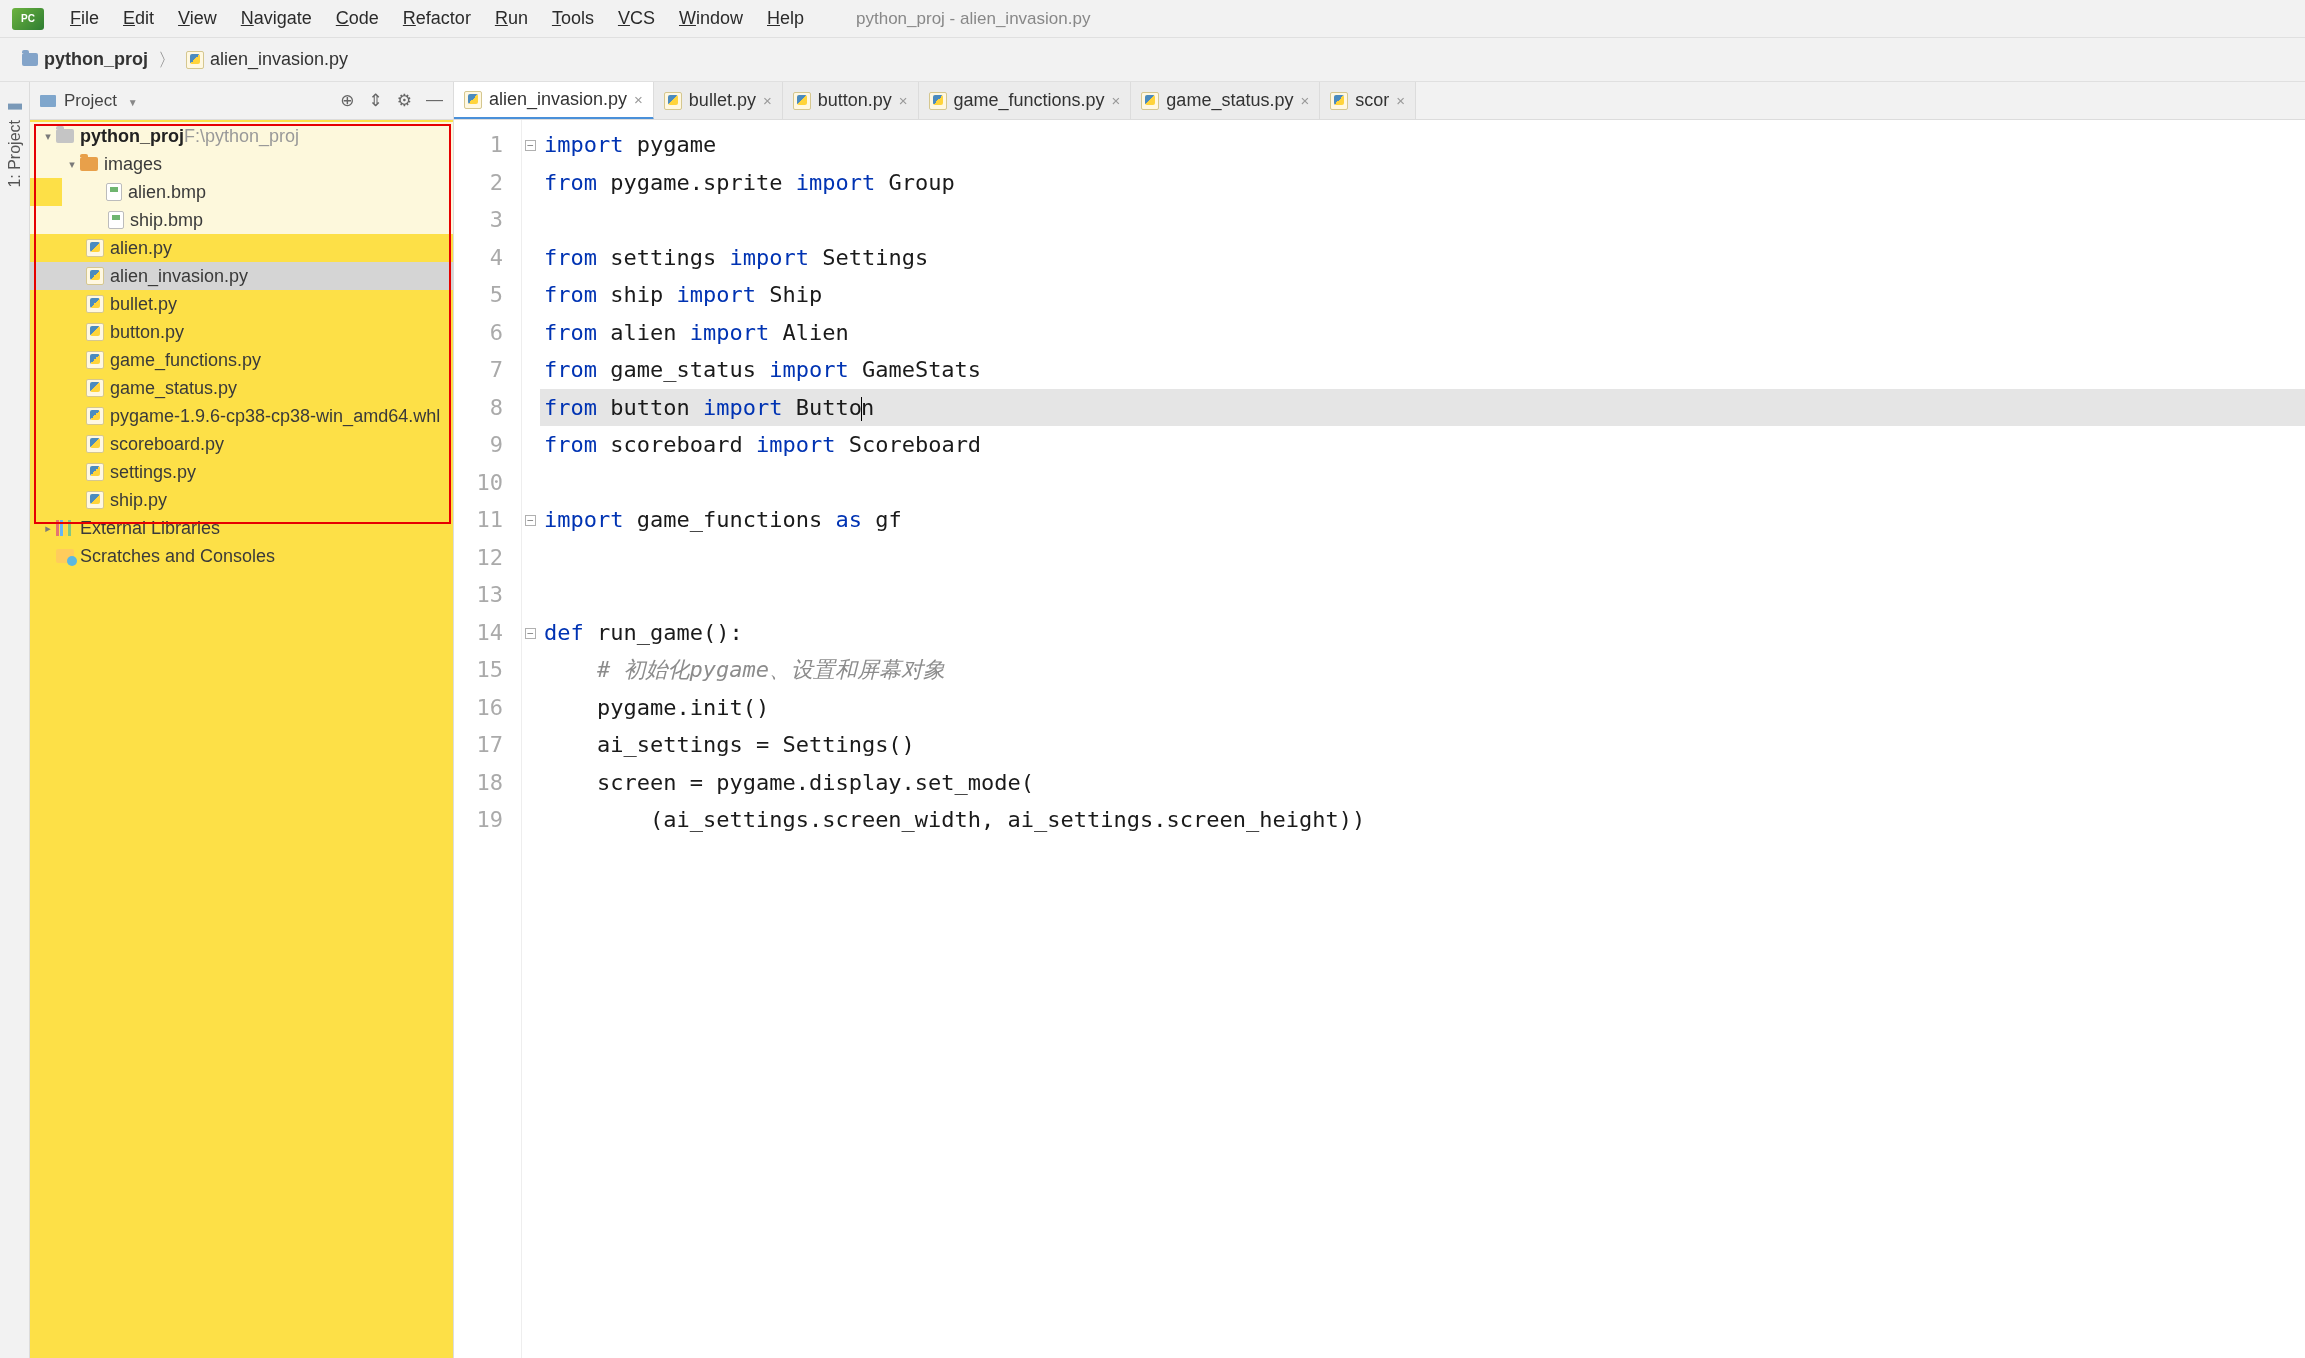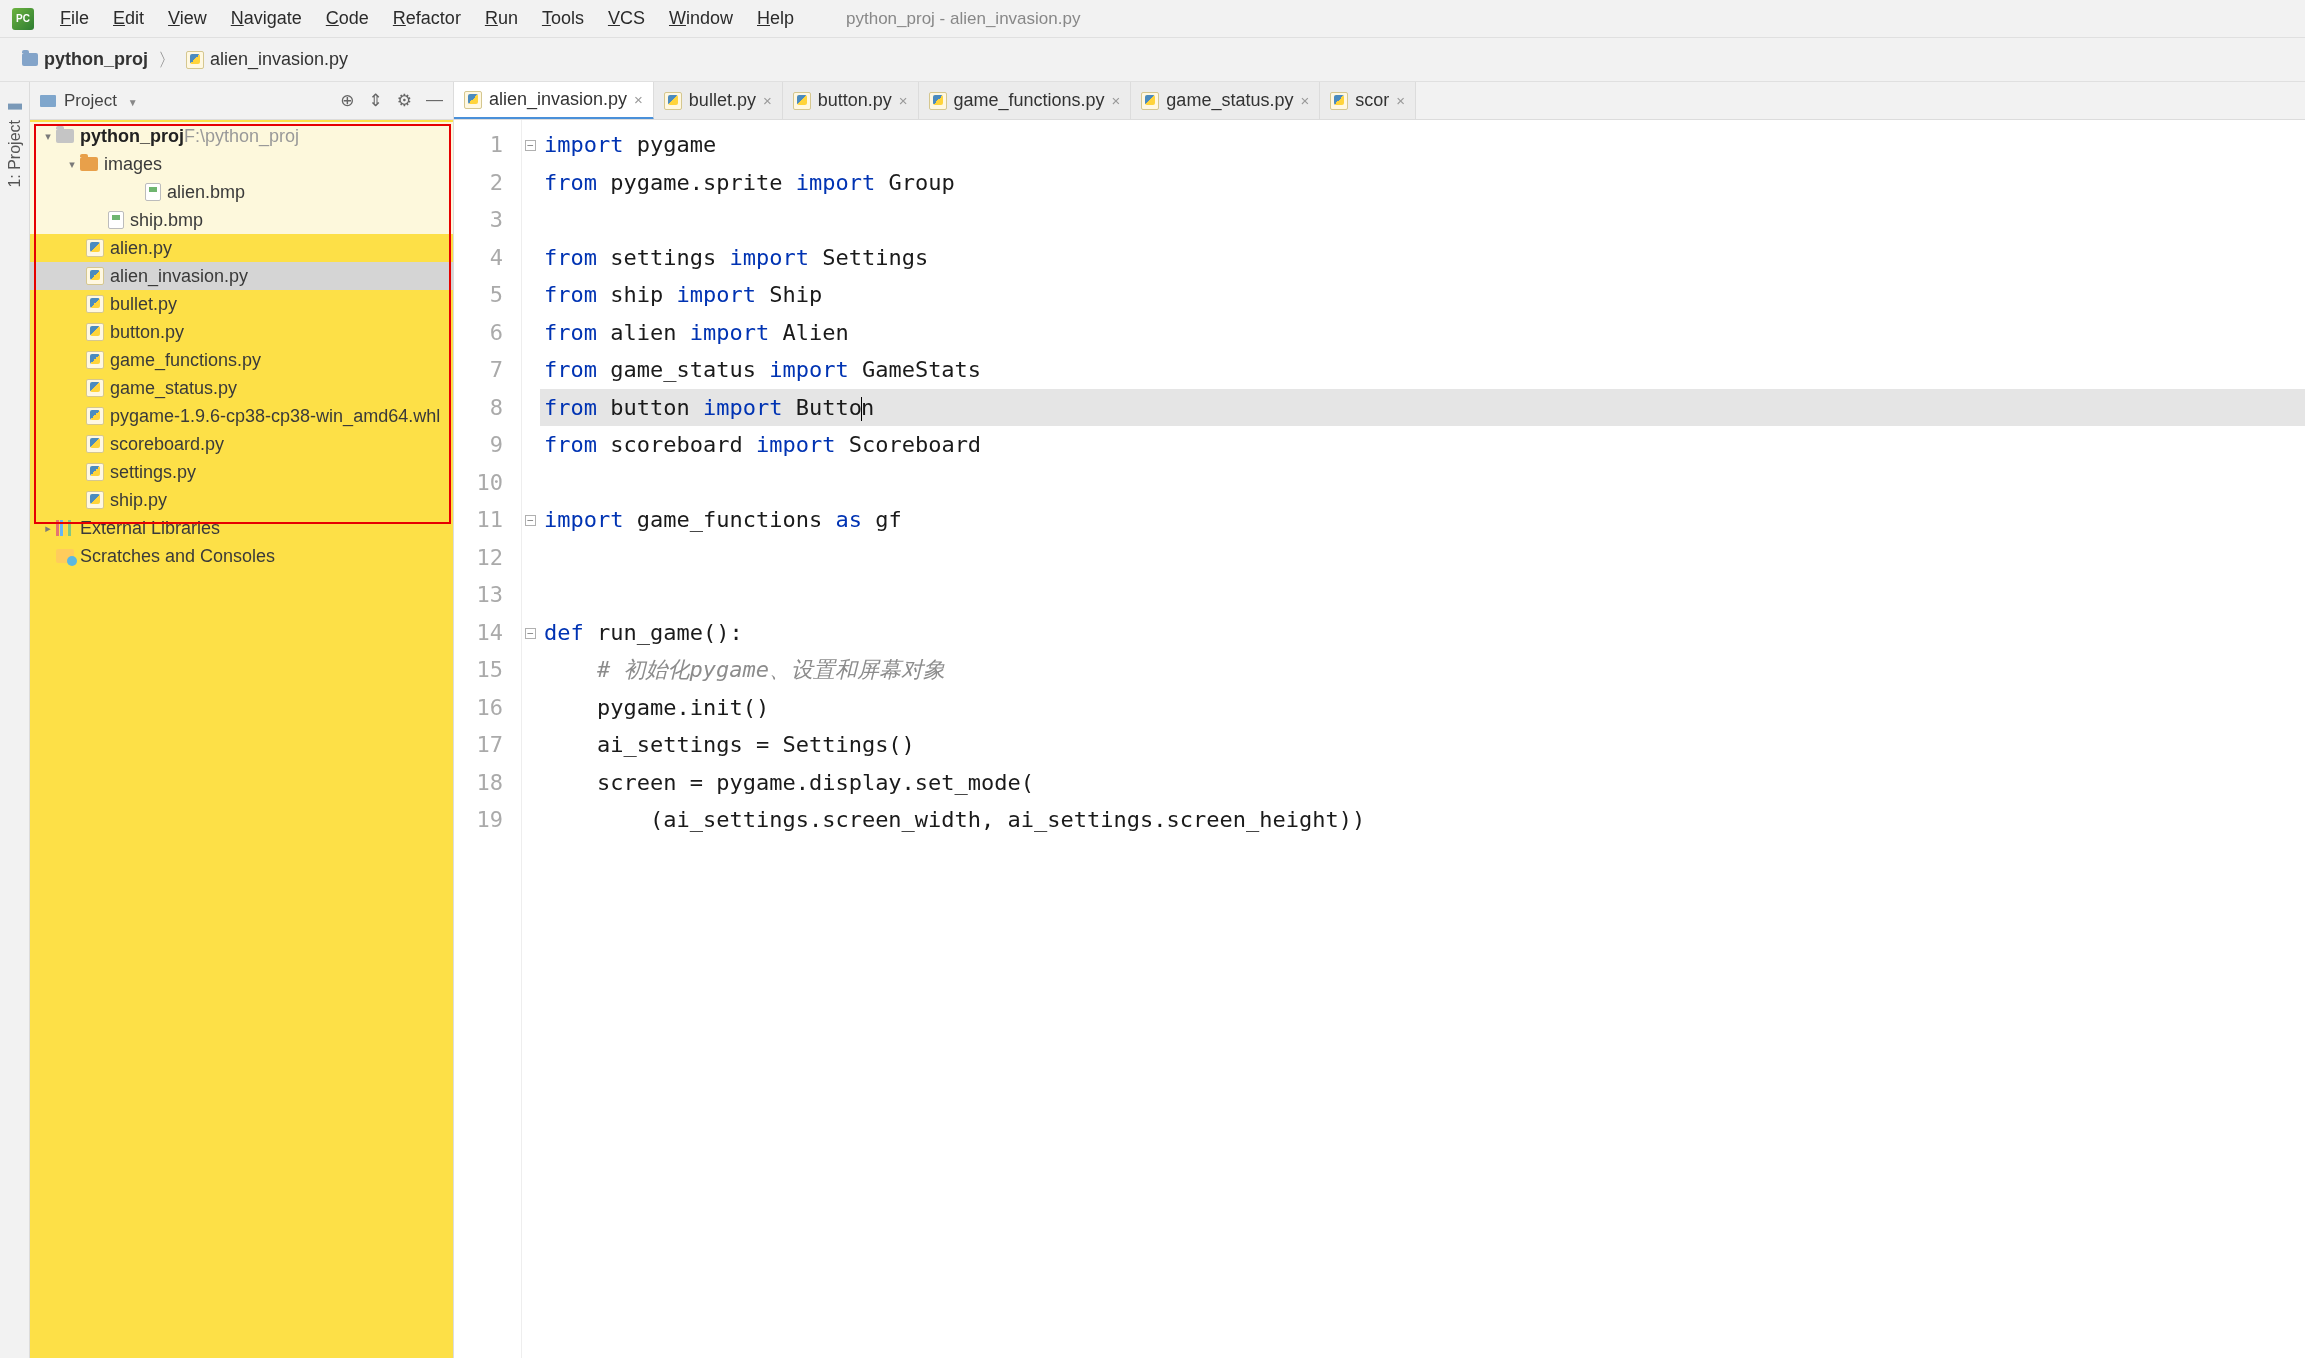--- a/index.html
+++ b/index.html
@@ -12,21 +12,21 @@
     }
     .menu-bar {
       display: flex;
       align-items: center;
       padding: 4px 12px;
       background: #f2f2f2;
       border-bottom: 1px solid #e0e0e0;
       height: 38px;
     }
     .app-icon {
-      width: 22px;
+      width: 32px;
       height: 22px;
       background: linear-gradient(135deg, #6cb33f 0%, #2e7d32 100%);
       border-radius: 3px;
       margin-right: 14px;
       display: flex;
       align-items: center;
       justify-content: center;
       color: #fff;
       font-size: 10px;
       font-weight: bold;
@@ -425,21 +425,21 @@
         <span class="tree-path">F:\python_proj</span>
       </div>
 
       <div class="tree-row hl-yellow" style="padding-left:34px">
         <span class="tree-arrow">▾</span>
         <span class="tree-icon folder-orange"></span>
         <span class="tree-label">images</span>
       </div>
 
       <div id="images-slot">
-          <div class="tree-row hl-yellow" style="padding-left: 115px;">
+          <div class="tree-row hl-yellow" style="padding-left: 44px; margin-left: 32px;">
             <span class="tree-icon file-bmp"></span>
             <span class="tree-label">alien.bmp</span>
           </div>
           <div class="tree-row hl-yellow" style="padding-left: 78px;">
             <span class="tree-icon file-bmp"></span>
             <span class="tree-label">ship.bmp</span>
           </div>
         </div>
       <div id="pyfiles-slot">
           <div class="tree-row" style="padding-left: 56px;">

